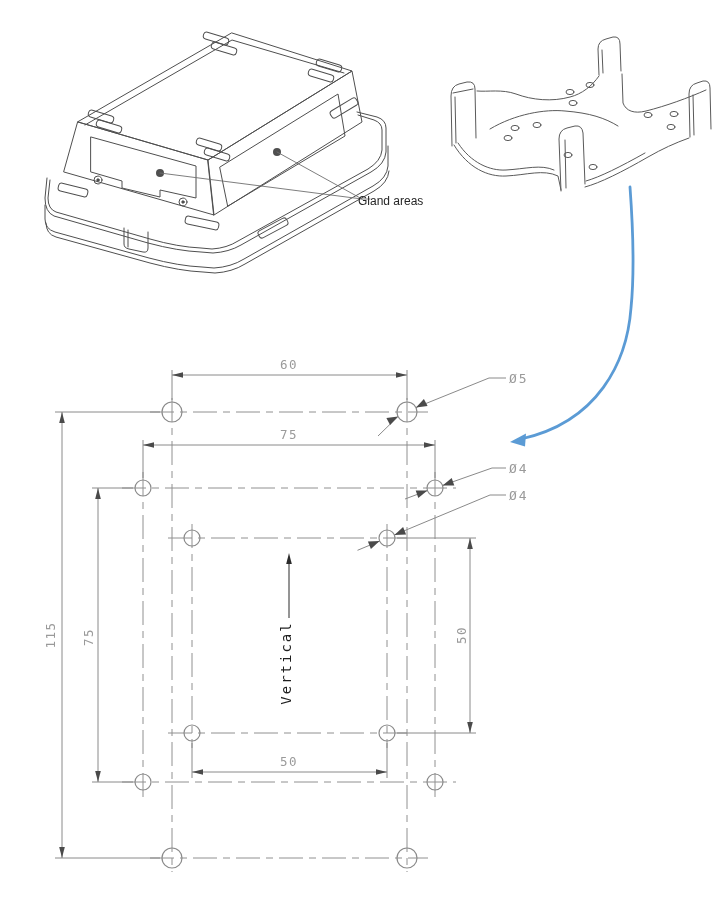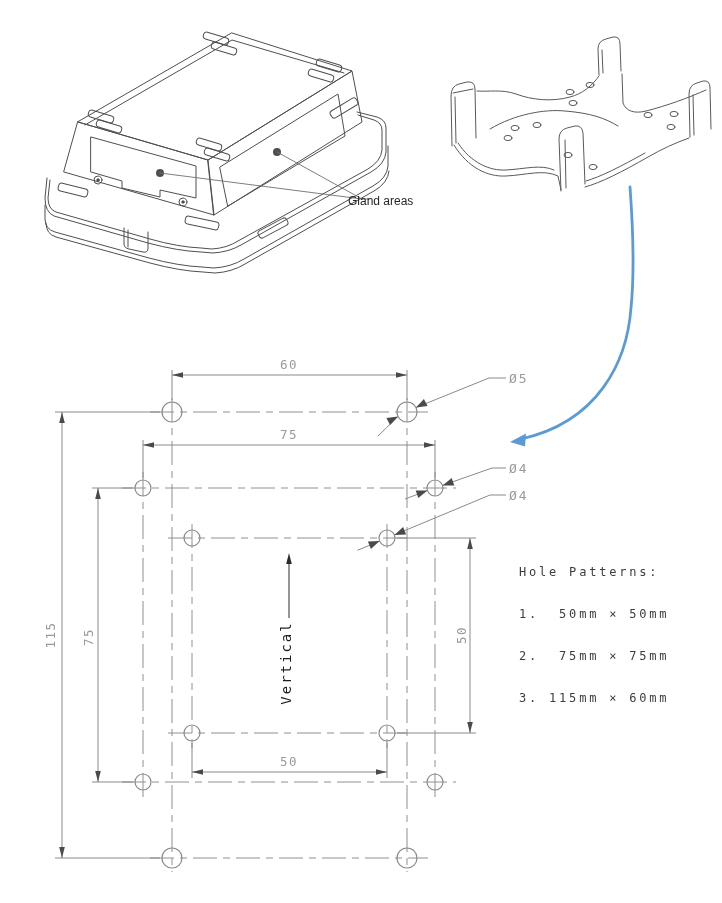--- a/index.html
+++ b/index.html
@@ -2,21 +2,21 @@
 <html><head>
 <meta charset="utf-8">
 <style>
   html,body{margin:0;padding:0;background:#ffffff;}
   .canvas{position:relative;width:722px;height:903px;background:#ffffff;overflow:hidden;
           font-family:"Liberation Sans",sans-serif;}
   .lineart{position:absolute;left:0;top:0;}
   .cad-text{font-family:"DejaVu Sans Mono",monospace;font-size:12.5px;letter-spacing:1.5px;fill:#9a9a9a;}
   .cad-callout{font-family:"DejaVu Sans Mono",monospace;font-size:13px;letter-spacing:2px;fill:#9a9a9a;}
   .cad-dark{font-family:"DejaVu Sans Mono",monospace;font-size:14px;letter-spacing:2px;fill:#1f1f1f;}
-  .gland-label{position:absolute;left:348px;top:194px;font-size:12px;color:#262626;
+  .gland-label{position:absolute;left:358px;top:194px;font-size:12px;color:#262626;
                font-family:"Liberation Sans",sans-serif;white-space:nowrap;text-align:center;}
   .hole-patterns{position:absolute;left:519px;top:537px;color:#3d3d3d;
                  font-family:"DejaVu Sans Mono",monospace;font-size:12px;
                  letter-spacing:2.8px;line-height:14px;white-space:pre;}
 </style>
 </head>
 <body>
 
 <div class="canvas">
 
@@ -218,20 +218,14 @@
       <text class="cad-text" x="289" y="766" text-anchor="middle">50</text>
       <text class="cad-callout" x="509" y="383">Ø5</text>
       <text class="cad-callout" x="509" y="473">Ø4</text>
       <text class="cad-callout" x="509" y="500">Ø4</text>
       <text class="cad-dark" x="291" y="663" text-anchor="middle" transform="rotate(-90 291 663)">Vertical</text>
     </g>
   </svg>
 
   <span class="gland-label">Gland areas</span>
 
-  <div class="hole-patterns">
-    <div>Hole Patterns:</div>
-    <div>1.  50mm × 50mm</div>
-    <div>2.  75mm × 75mm</div>
-    <div>3. 115mm × 60mm</div>
-  </div>
 
 </div>
 
 </body></html>

